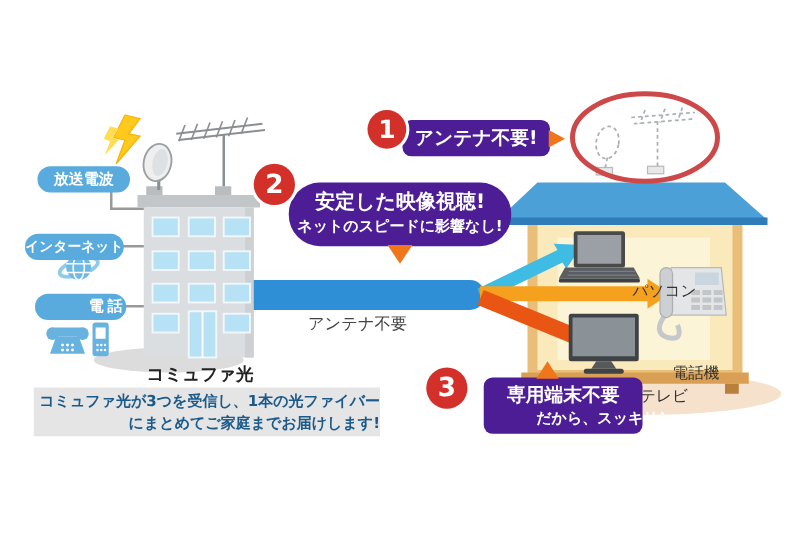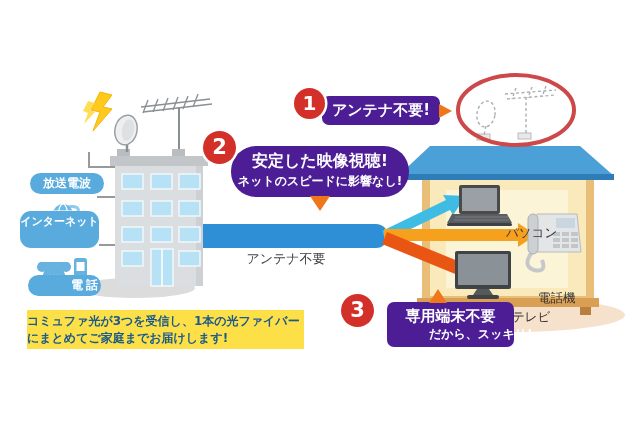--- a/index.html
+++ b/index.html
@@ -4,24 +4,24 @@
 <style>
   html,body { margin:0; padding:0; background:#fff; }
   .stage {
     position:relative; width:640px; height:426px; background:#ffffff;
     font-family:"DejaVu Sans", sans-serif; overflow:hidden;
   }
   .stage svg { position:absolute; left:0; top:0; }
 
   .pill {
     position:absolute; background:#58ABDC; color:#fff; font-weight:bold;
-    text-align:center; border-radius:11px; white-space:nowrap; z-index:2;margin-top:40px;
+    text-align:center; border-radius:11px; white-space:nowrap; z-index:2;
   }
   .pill-broadcast { left:30px; top:133px; width:74px; height:21px; line-height:21px; font-size:12px; }
-  .pill-internet  { left:20px; top:171px; width:79px; height:37px; line-height:21px; font-size:11px; }
+  .pill-internet  { left:20px; top:187px; width:79px; height:21px; line-height:21px; font-size:11px; }
   .pill-phone     { left:28px; top:235px; width:73px; height:21px; line-height:21px; font-size:12px; letter-spacing:3px;text-align:right; }
 
   .bubble {
     position:absolute; background:#4c1d95; color:#fff; font-weight:bold;
     text-align:center; border-radius:7px; z-index:2; white-space:nowrap;
     box-sizing:border-box;
   }
   .bubble1 { left:322px; top:96px; width:118px; height:29px; line-height:29px; font-size:15px; }
   .bubble1::after { content:""; position:absolute; right:-12px; top:8px; width:0; height:0;
     border:7px solid transparent; border-left:13px solid #F0761B; border-right:none; }
@@ -47,21 +47,21 @@
   .txt { position:absolute; z-index:2; white-space:nowrap; }
   .fiber-label    { left:226px; top:250px; width:120px; text-align:center; font-size:13px; color:#444; }
   .building-label { left:90px;  top:291px; width:140px; text-align:center; font-size:14px; font-weight:bold; color:#222; }
   .device-label   { font-size:12.5px; color:#333;margin-top:29px; }
   .dl-pc    { left:506px; top:196px; }
   .dl-phone { left:538px; top:261px; }
   .dl-tv    { left:512px; top:280px; }
 
   .footer-box {
     position:absolute; left:27px; top:310px; width:277px; height:39px;
-    background:#fde047; color:#1C5A8A; font-weight:bold; text-align:left;
+    background:#e5e5e5; color:#1C5A8A; font-weight:bold; text-align:right;
     font-size:12px; line-height:17px; padding-top:3px; box-sizing:border-box;
     z-index:2; white-space:nowrap;
   }
 </style>
 </head>
 <body>
 
 <div class="stage">
 
   <svg width="640" height="426" viewBox="0 0 640 426">
@@ -233,20 +233,21 @@
     <div class="l2">ネットのスピードに影響なし!</div>
   </div>
 
   <div class="badge badge3">3</div>
   <div class="bubble bubble3">
     <div class="l1">専用端末不要</div>
     <div class="l2">だから、スッキリ!</div>
   </div>
 
   <div class="txt fiber-label">アンテナ不要</div>
+  <div class="txt building-label">コミュファ光</div>
   <div class="txt device-label dl-pc">パソコン</div>
   <div class="txt device-label dl-phone">電話機</div>
   <div class="txt device-label dl-tv">テレビ</div>
 
   <div class="footer-box">
     <div>コミュファ光が3つを受信し、1本の光ファイバー</div>
     <div>にまとめてご家庭までお届けします!</div>
   </div>
 
 </div>

